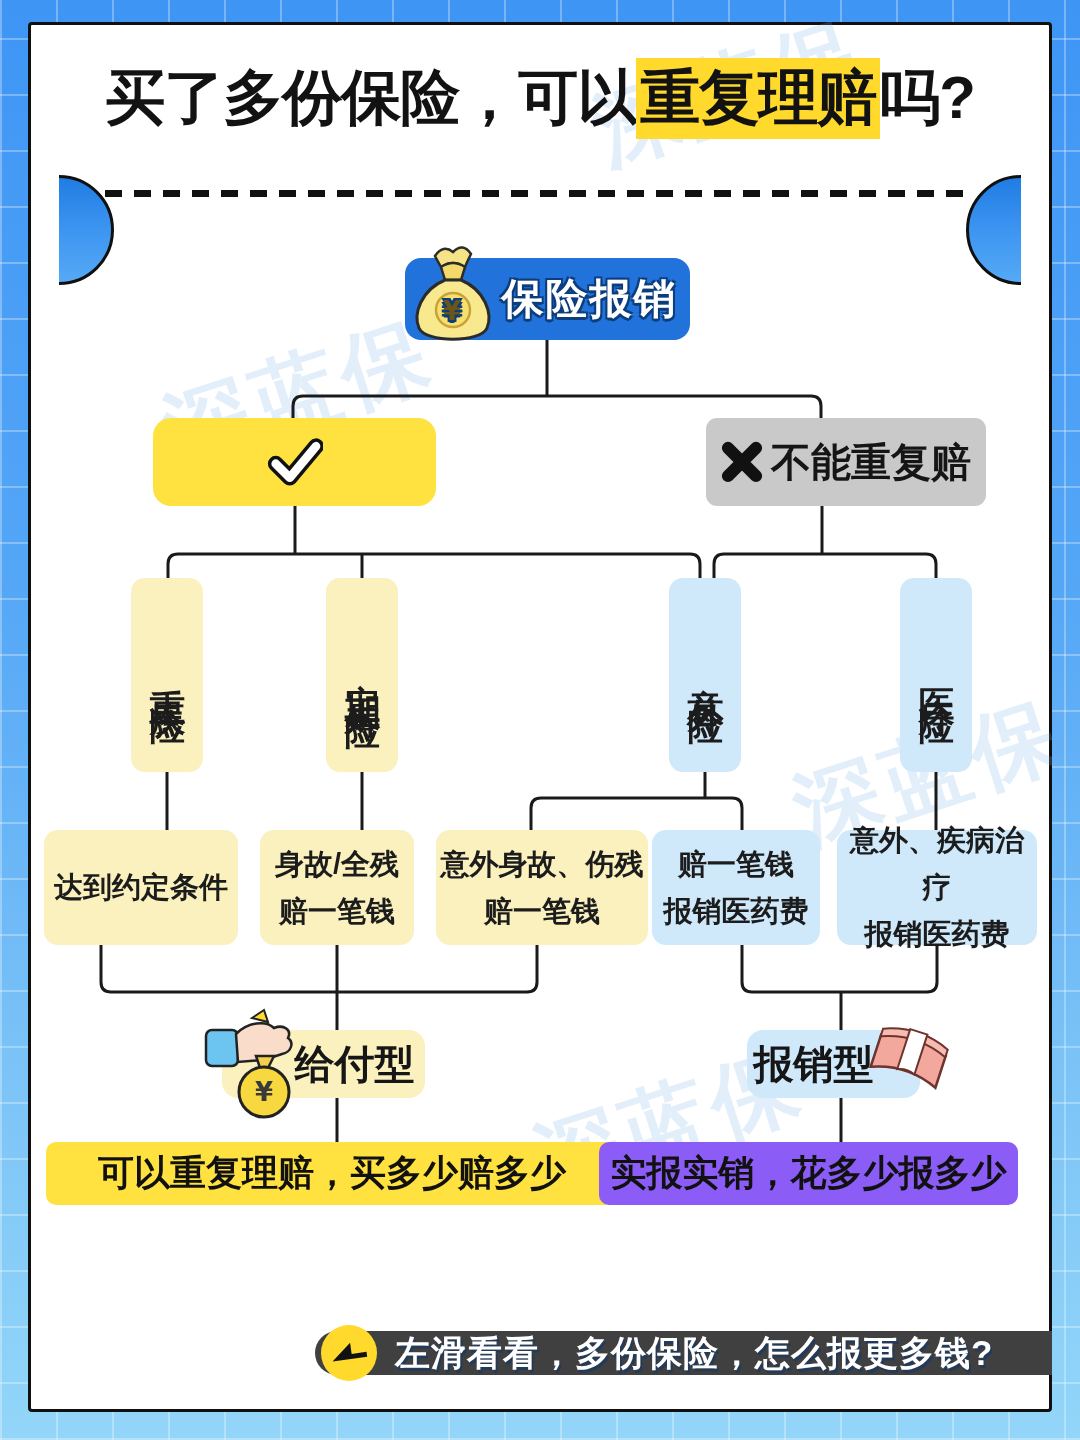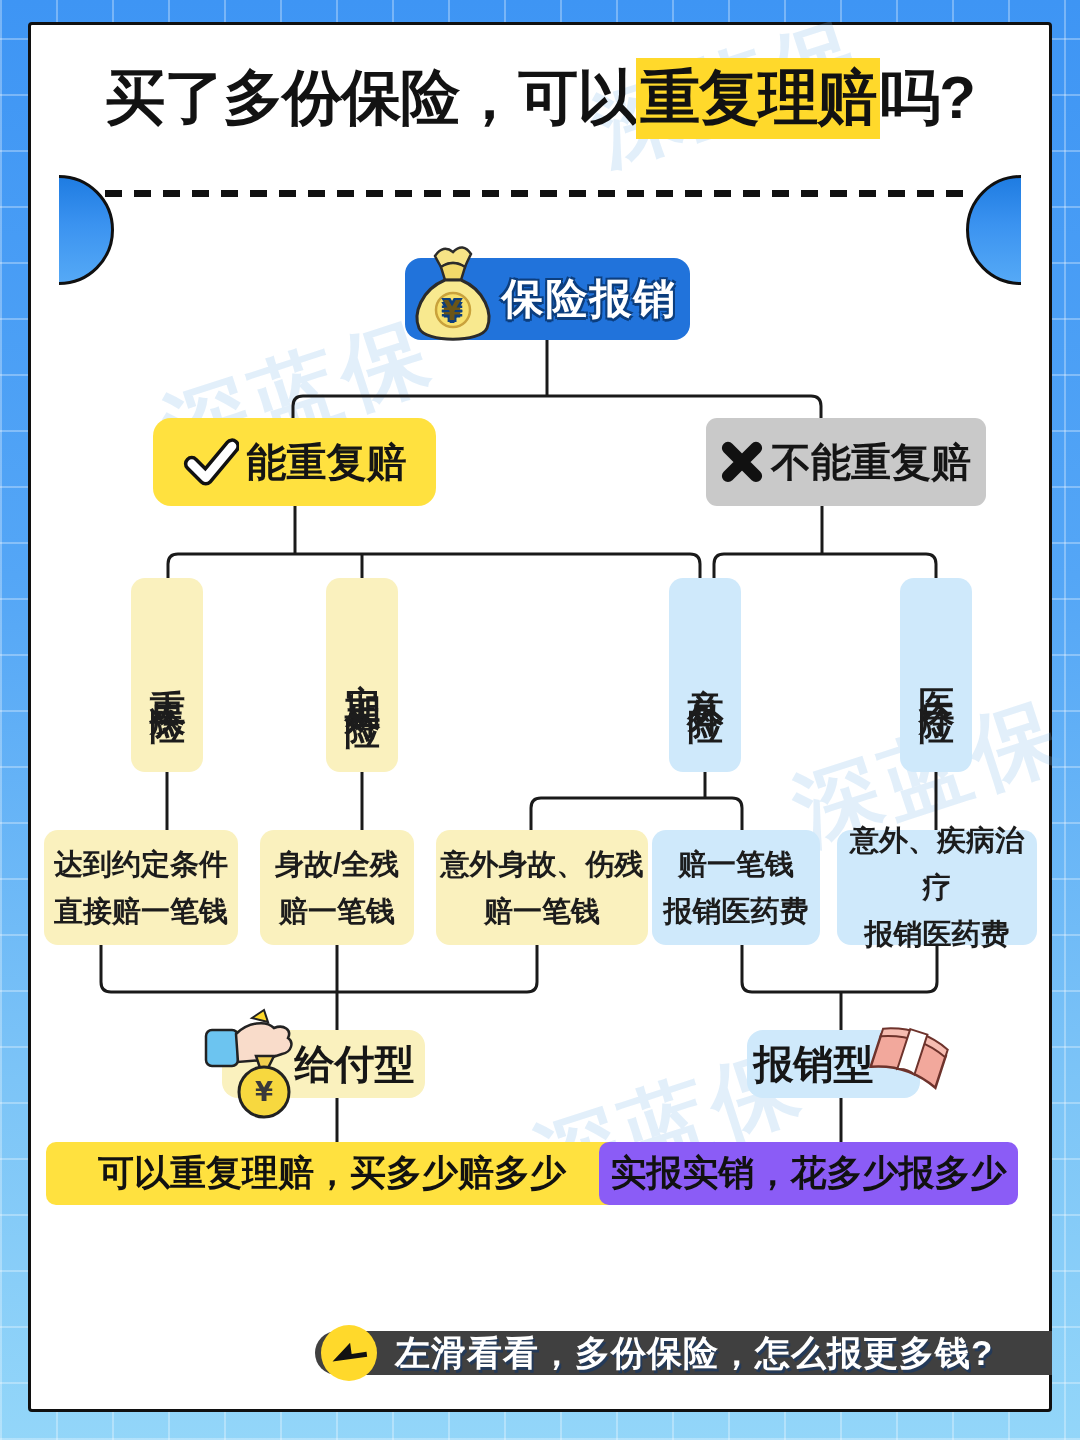--- a/index.html
+++ b/index.html
@@ -137,21 +137,20 @@
     <text x="46" y="78" text-anchor="middle" font-size="26" font-weight="900" fill="#6b5517" font-family="'DejaVu Sans',sans-serif">¥</text>
   </svg>
   <span>保险报销</span>
 </div>
 
 <div class="node branch yes">
   <svg width="56" height="50" viewBox="0 0 64 56">
     <path d="M10,30 L26,46 L56,10" fill="none" stroke="#111" stroke-width="18" stroke-linecap="round" stroke-linejoin="round"></path>
     <path d="M10,30 L26,46 L56,10" fill="none" stroke="#fff" stroke-width="10" stroke-linecap="round" stroke-linejoin="round"></path>
   </svg>
-  <span>能重复赔</span>
 </div>
 
 <div class="node branch no">
   <svg width="42" height="42" viewBox="0 0 48 48">
     <path d="M8,8 L40,40 M40,8 L8,40" stroke="#111" stroke-width="14" stroke-linecap="round"></path>
   </svg>
   <span>不能重复赔</span>
 </div>
 
 <div class="node vtype pale-y" style="left:131px">
@@ -162,21 +161,20 @@
   </div>
 <div class="node vtype pale-b" style="left:669px">
     <span>意外险</span>
   </div>
 <div class="node vtype pale-b" style="left:900px">
     <span>医疗险</span>
   </div>
 
 <div class="node detail pale-y" style="left:44px;width:194px">
   <span>达到约定条件</span>
-  <span>直接赔一笔钱</span>
 </div>
 <div class="node detail pale-y" style="left:260px;width:154px">
   <span>身故/全残</span>
   <span>赔一笔钱</span>
 </div>
 <div class="node detail pale-y" style="left:436px;width:212px">
   <span>意外身故、伤残</span>
   <span>赔一笔钱</span>
 </div>
 <div class="node detail pale-b" style="left:652px;width:168px">

